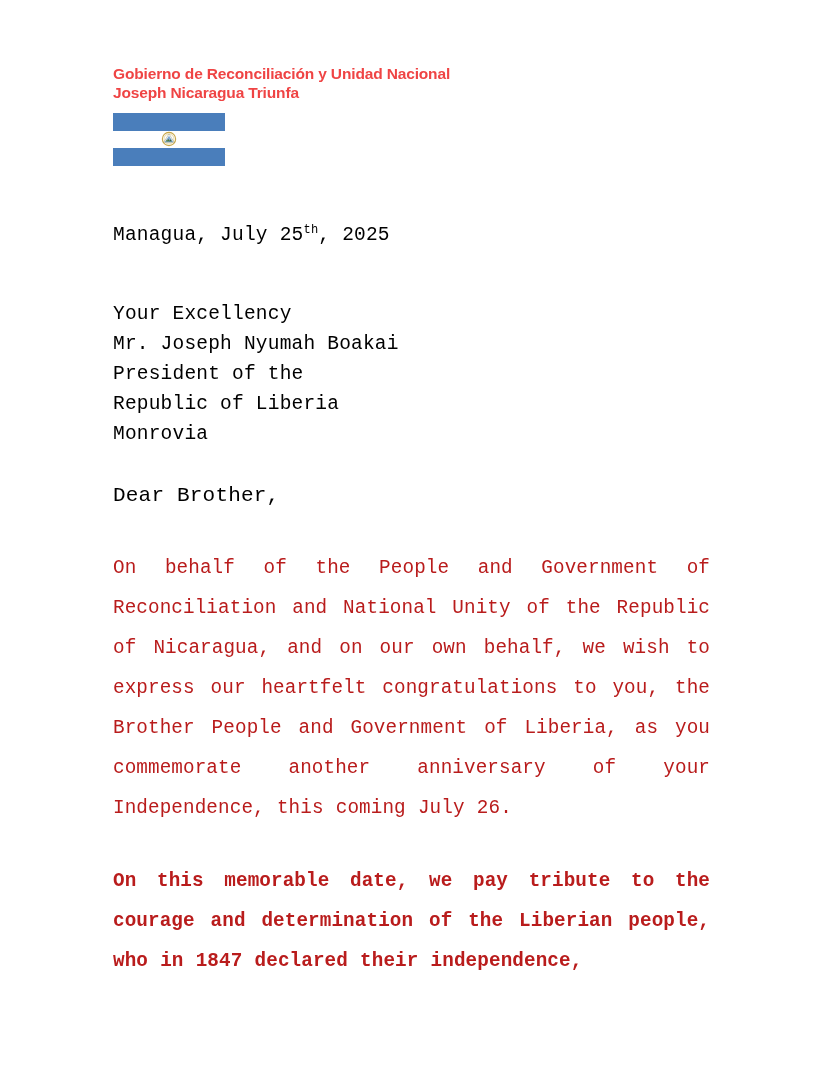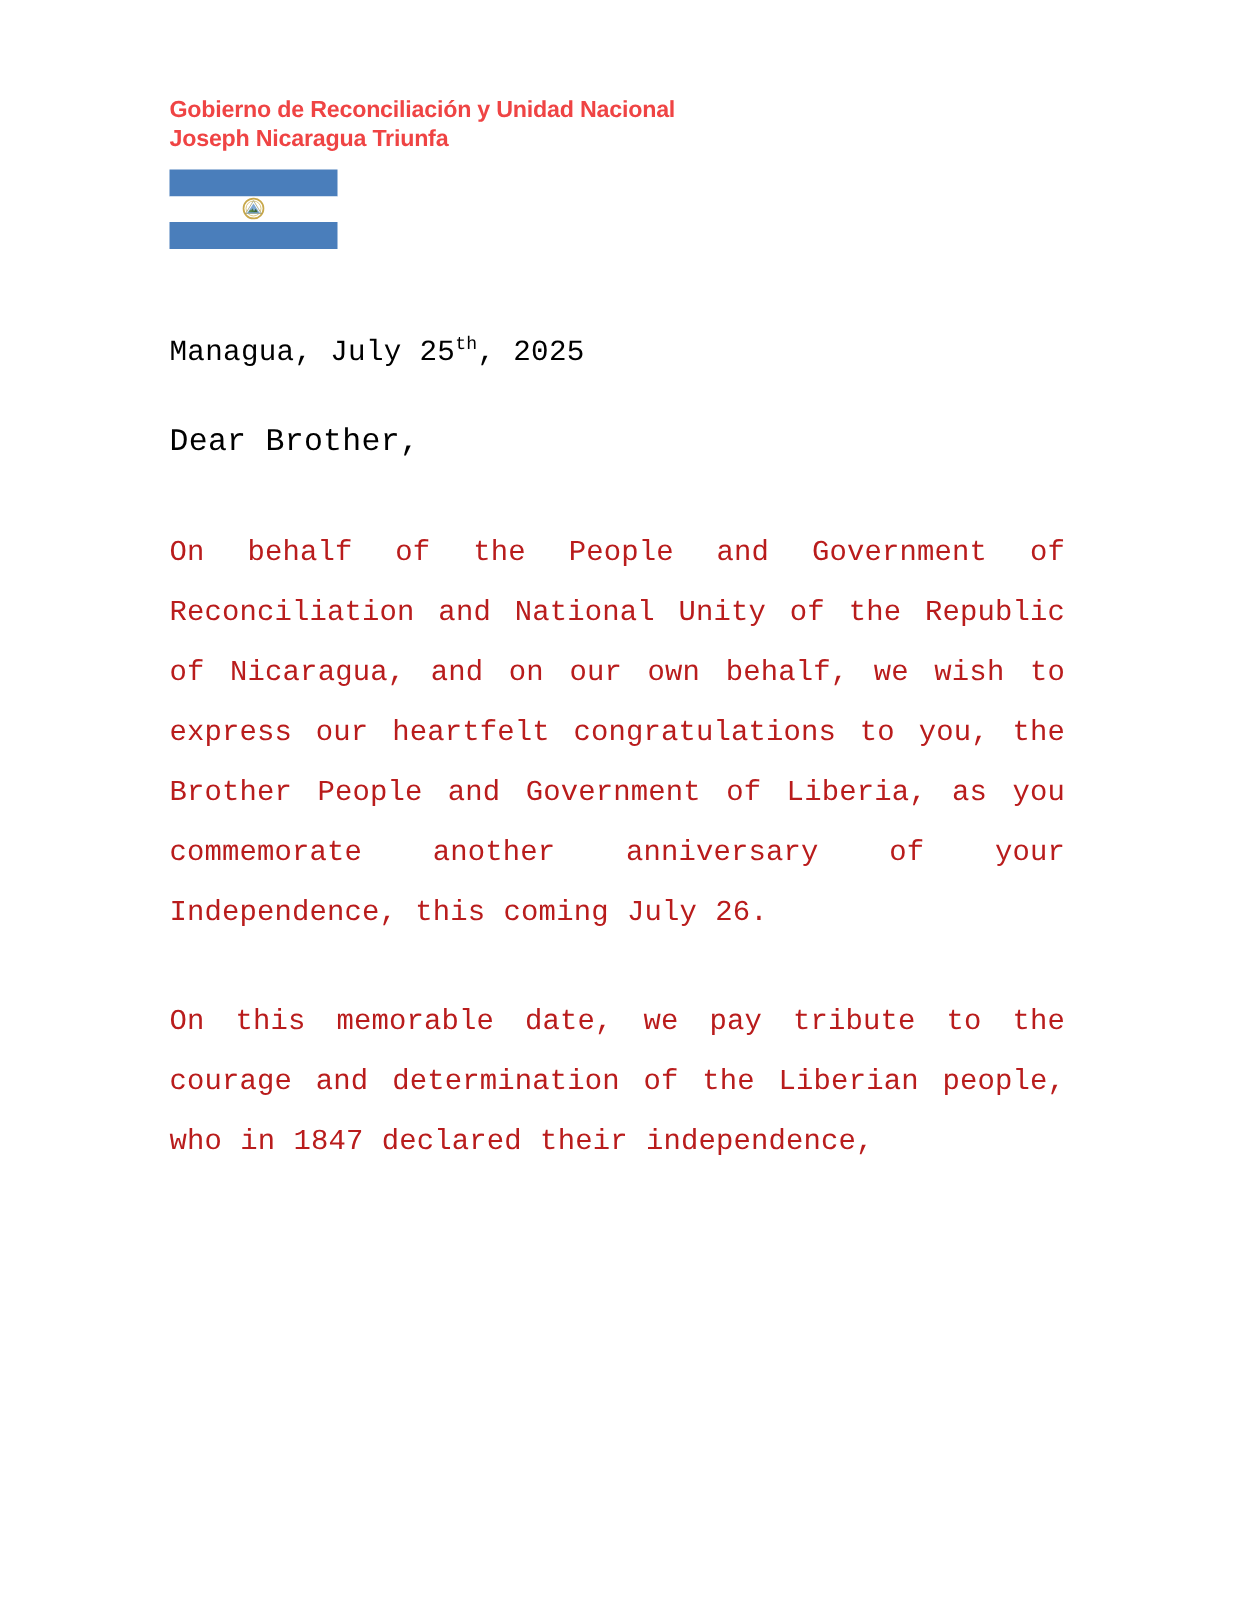--- a/index.html
+++ b/index.html
@@ -104,21 +104,21 @@
   .para {
     margin-top: 37px;
     font-size: 19.3px;
     line-height: 40px;
     color: #b91c1c;
     text-align: justify;
     text-align-last: left;
     letter-spacing: 0.1px;
     word-spacing: 0.5px;
   }
-  .para.tight { margin-top: 33px; }
+  .para.tight { margin-top: 33px; font-weight: bold; }
 </style>
 </head>
 <body>
 
 <div class="page">
 
   <div class="letterhead">
     <div class="letterhead-line">Gobierno de Reconciliación y Unidad Nacional</div>
     <div class="letterhead-line">Joseph Nicaragua Triunfa</div>
   </div>
@@ -137,20 +137,27 @@
         <rect x="11.5" y="25.2" width="17" height="1.6" fill="#6fa0cc"></rect>
       </svg>
     </div>
     <div class="flag-band blue"></div>
   </div>
 
   <div class="doc-body">
 
     <div class="date-line"><span>Managua, July 25</span><sup>th</sup><span>, 2025</span></div>
 
+    <div class="addressee">
+      <div class="addressee-line">Your Excellency</div>
+      <div class="addressee-line">Mr. Joseph Nyumah Boakai</div>
+      <div class="addressee-line">President of the</div>
+      <div class="addressee-line">Republic of Liberia</div>
+      <div class="addressee-line">Monrovia</div>
+    </div>
 
     <div class="salutation">Dear Brother,</div>
 
     <div class="para">On behalf of the People and Government of Reconciliation and National Unity of the Republic of Nicaragua, and on our own behalf, we wish to express our heartfelt congratulations to you, the Brother People and Government of Liberia, as you commemorate another anniversary of your Independence, this coming July 26.</div>
 
     <div class="para tight">On this memorable date, we pay tribute to the courage and determination of the Liberian people, who in 1847 declared their independence,</div>
 
   </div>
 
 </div>

